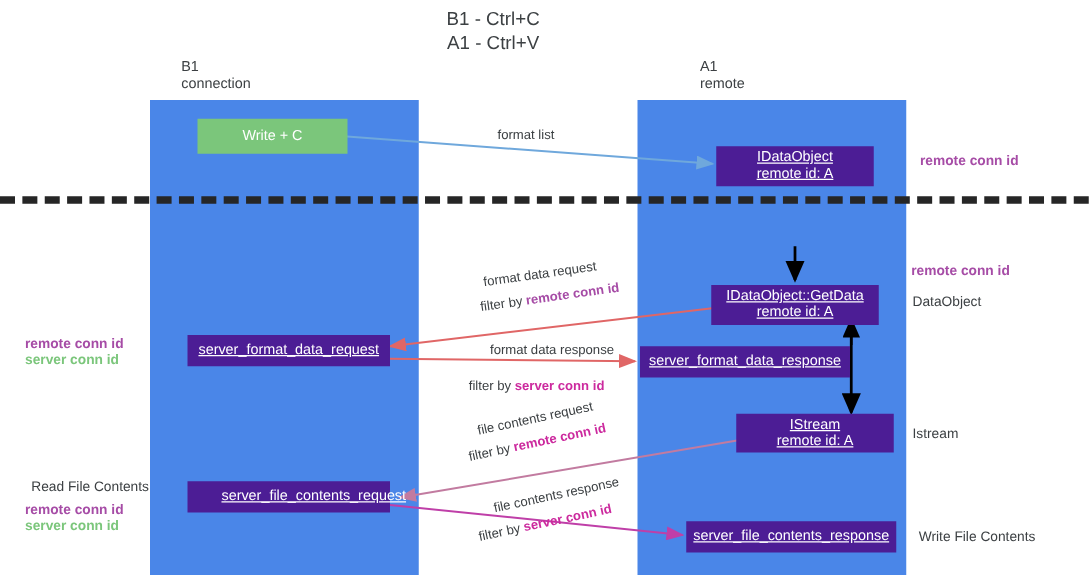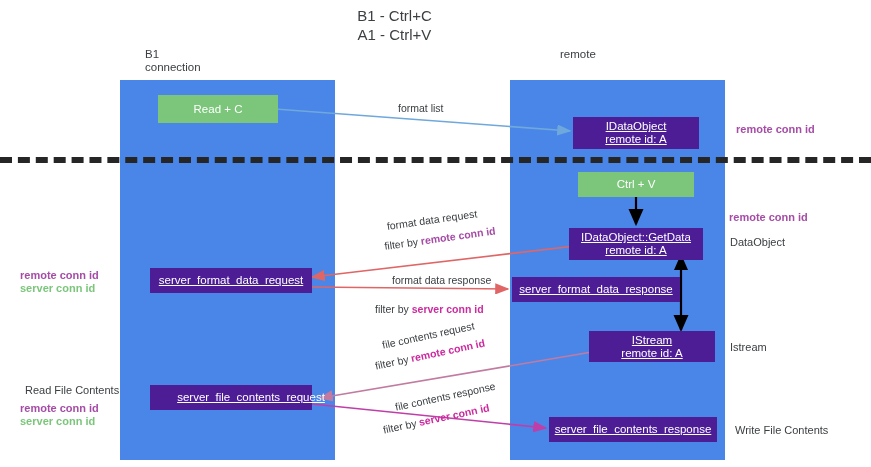--- a/index.html
+++ b/index.html
@@ -64,20 +64,21 @@
   <div class="abs title">
     <div>B1 - Ctrl+C</div>
     <div>A1 - Ctrl+V</div>
   </div>
 
   <div class="abs col-cap" style="left:145px;top:48px;width:140px;">
     <div>B1</div>
     <div>connection</div>
   </div>
   <div class="abs col-cap" style="left:560px;top:48px;width:140px;">
+    <div>A1</div>
     <div>remote</div>
   </div>
 
   <div class="abs lane" style="left:120px;top:80px;width:215px;height:380px;"></div>
   <div class="abs lane" style="left:510px;top:80px;width:215px;height:380px;"></div>
 
   <svg class="overlay">
     <defs>
       <marker id="ahBlue" markerWidth="9" markerHeight="7" refX="8" refY="3.5" orient="auto">
         <polygon points="0 0, 9 3.5, 0 7" fill="#6fa8dc"></polygon>
@@ -108,31 +109,28 @@
     <path d="M681 258 L681 256" stroke="#000000" stroke-width="2" fill="none" marker-end="url(#ahBlack)"></path>
 
     <line x1="681" y1="259" x2="681" y2="330" stroke="#000000" stroke-width="2.2" marker-end="url(#ahBlack)"></line>
 
     <line x1="592" y1="352" x2="320" y2="398" stroke="#c27ba0" stroke-width="1.6" marker-end="url(#ahPink)"></line>
 
     <line x1="312" y1="404" x2="546" y2="428" stroke="#bf3fa8" stroke-width="1.6" marker-end="url(#ahMag)"></line>
   </svg>
 
   <div class="abs box green" style="left:158px;top:95px;width:120px;height:28px;">
-    <span>Read + C</span>
+    <span>Write + C</span>
   </div>
 
   <div class="abs box orange" style="left:573px;top:117px;width:126px;height:32px;">
     <span>IDataObject</span>
     <span>remote id: A</span>
   </div>
 
-  <div class="abs box green" style="left:578px;top:172px;width:116px;height:25px;">
-    <span>Ctrl + V</span>
-  </div>
 
   <div class="abs box orange" style="left:569px;top:228px;width:134px;height:32px;">
     <span>IDataObject::GetData</span>
     <span>remote id: A</span>
   </div>
 
   <div class="abs box orange" style="left:150px;top:268px;width:162px;height:25px;">
     <span>server_format_data_request</span>
   </div>
 

